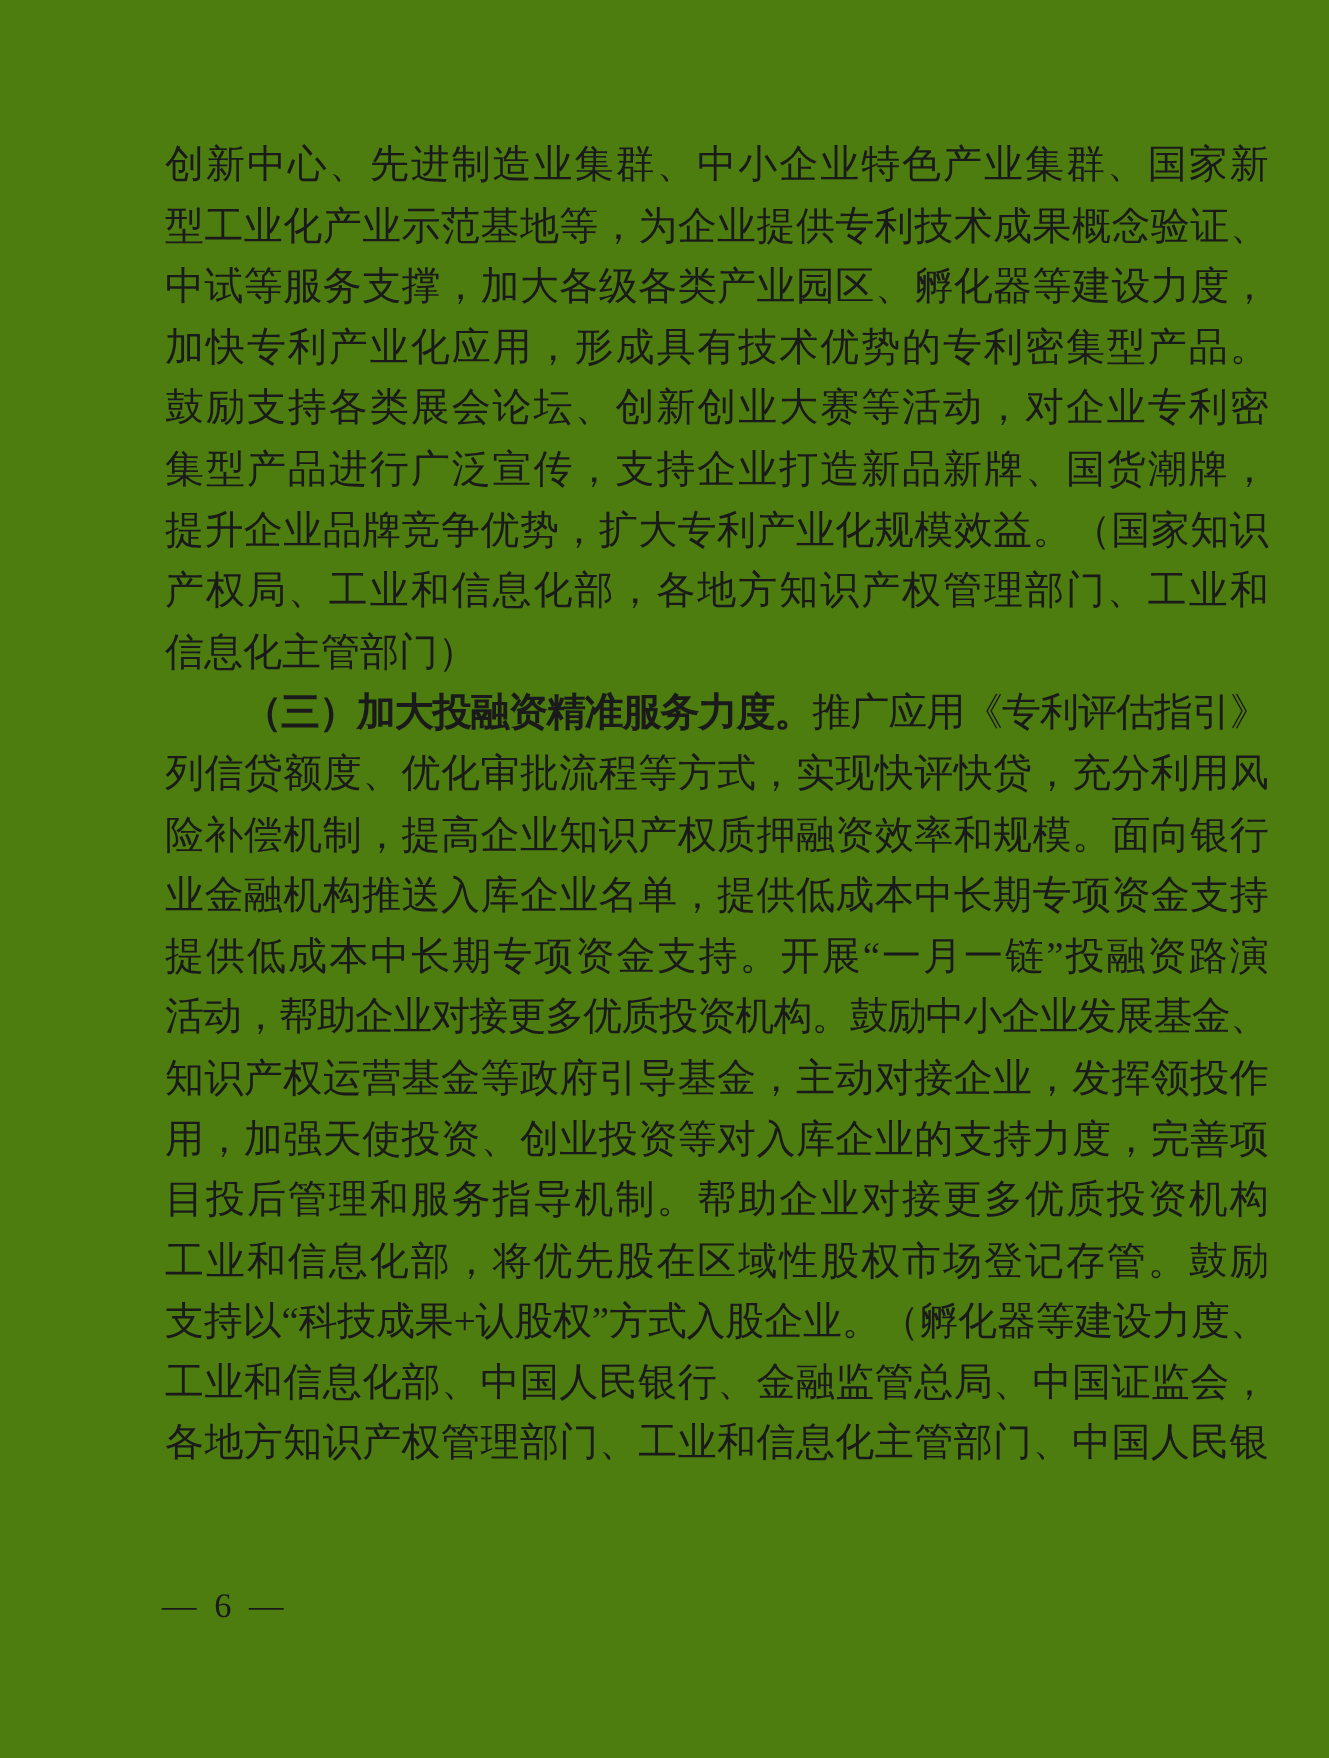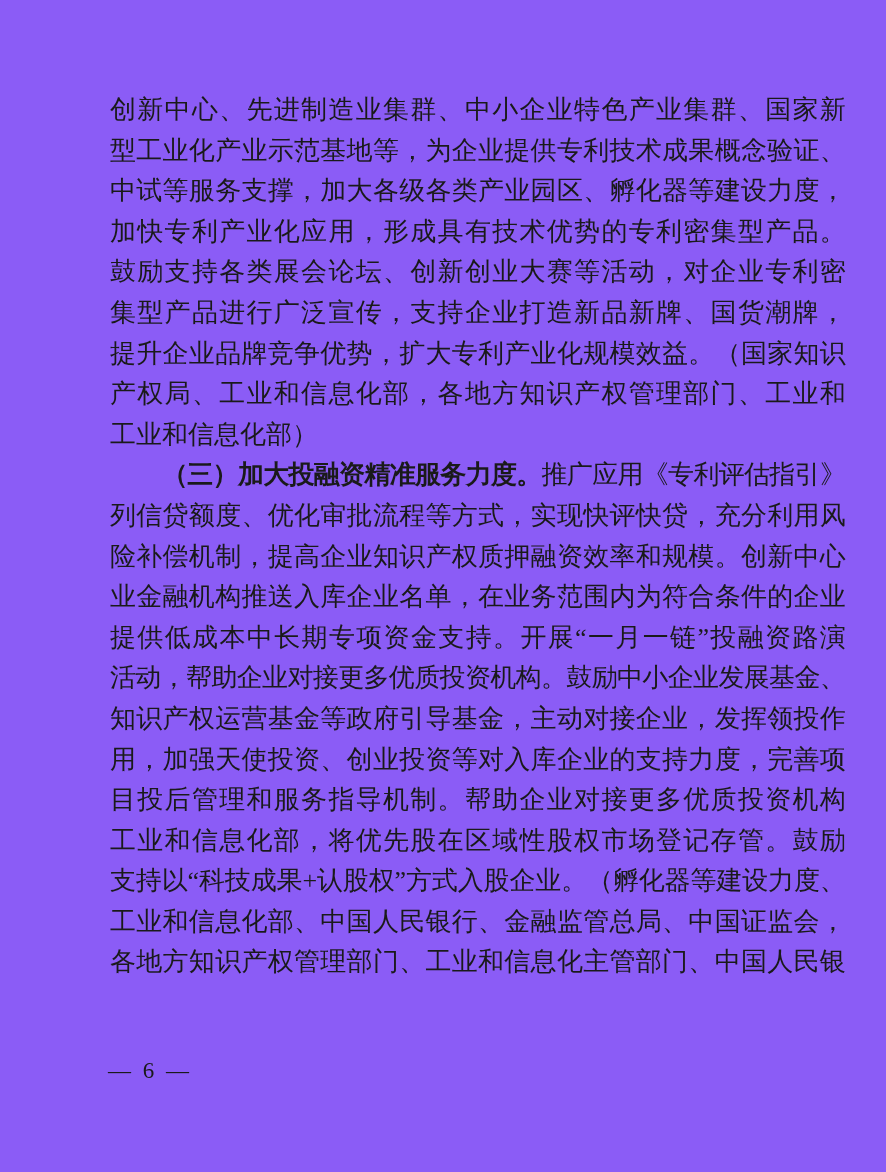--- a/index.html
+++ b/index.html
@@ -1,20 +1,20 @@
 <!DOCTYPE html>
 <html><head>
 <meta charset="utf-8">
 <style>
   html, body { margin: 0; padding: 0; background: #ffffff; }
   .page {
     position: relative;
     width: 886px;
     height: 1172px;
-    background: #8b5cf6;
+    background: #4d7c0f;
     overflow: hidden;
     font-family: "Liberation Serif", "DejaVu Serif", serif;
   }
   .text-block {
     position: absolute;
     left: 110px;
     top: 90px;
     width: 735px;
   }
   .line {
@@ -54,25 +54,25 @@
 <div class="page">
   <div class="text-block">
     <div class="line"><span class="seg-body">创新中心、先进制造业集群、中小企业特色产业集群、国家新</span></div>
     <div class="line"><span class="seg-body">型工业化产业示范基地等，为企业提供专利技术成果概念验证、</span></div>
     <div class="line"><span class="seg-body">中试等服务支撑，加大各级各类产业园区、孵化器等建设力度，</span></div>
     <div class="line"><span class="seg-body">加快专利产业化应用，形成具有技术优势的专利密集型产品。</span></div>
     <div class="line"><span class="seg-body">鼓励支持各类展会论坛、创新创业大赛等活动，对企业专利密</span></div>
     <div class="line"><span class="seg-body">集型产品进行广泛宣传，支持企业打造新品新牌、国货潮牌，</span></div>
     <div class="line"><span class="seg-body">提升企业品牌竞争优势，扩大专利产业化规模效益。</span><span class="seg-kai">（国家知识</span></div>
     <div class="line"><span class="seg-kai">产权局、工业和信息化部，各地方知识产权管理部门、工业和</span></div>
-    <div class="line short"><span class="seg-kai">工业和信息化部）</span></div>
+    <div class="line short"><span class="seg-kai">信息化主管部门）</span></div>
     <div class="line indent"><span class="seg-bold">（三）加大投融资精准服务力度。</span><span class="seg-body">推广应用《专利评估指引》</span></div>
     <div class="line"><span class="seg-body">列信贷额度、优化审批流程等方式，实现快评快贷，充分利用风</span></div>
-    <div class="line"><span class="seg-body">险补偿机制，提高企业知识产权质押融资效率和规模。创新中心</span></div>
-    <div class="line"><span class="seg-body">业金融机构推送入库企业名单，在业务范围内为符合条件的企业</span></div>
+    <div class="line"><span class="seg-body">险补偿机制，提高企业知识产权质押融资效率和规模。面向银行</span></div>
+    <div class="line"><span class="seg-body">业金融机构推送入库企业名单，提供低成本中长期专项资金支持</span></div>
     <div class="line"><span class="seg-body">提供低成本中长期专项资金支持。开展“一月一链”投融资路演</span></div>
     <div class="line"><span class="seg-body">活动，帮助企业对接更多优质投资机构。鼓励中小企业发展基金、</span></div>
     <div class="line"><span class="seg-body">知识产权运营基金等政府引导基金，主动对接企业，发挥领投作</span></div>
     <div class="line"><span class="seg-body">用，加强天使投资、创业投资等对入库企业的支持力度，完善项</span></div>
     <div class="line"><span class="seg-body">目投后管理和服务指导机制。帮助企业对接更多优质投资机构</span></div>
     <div class="line"><span class="seg-body">工业和信息化部，将优先股在区域性股权市场登记存管。鼓励</span></div>
     <div class="line"><span class="seg-body">支持以“科技成果+认股权”方式入股企业。</span><span class="seg-kai">（孵化器等建设力度、</span></div>
     <div class="line"><span class="seg-kai">工业和信息化部、中国人民银行、金融监管总局、中国证监会，</span></div>
     <div class="line"><span class="seg-kai">各地方知识产权管理部门、工业和信息化主管部门、中国人民银</span></div>
   </div>

